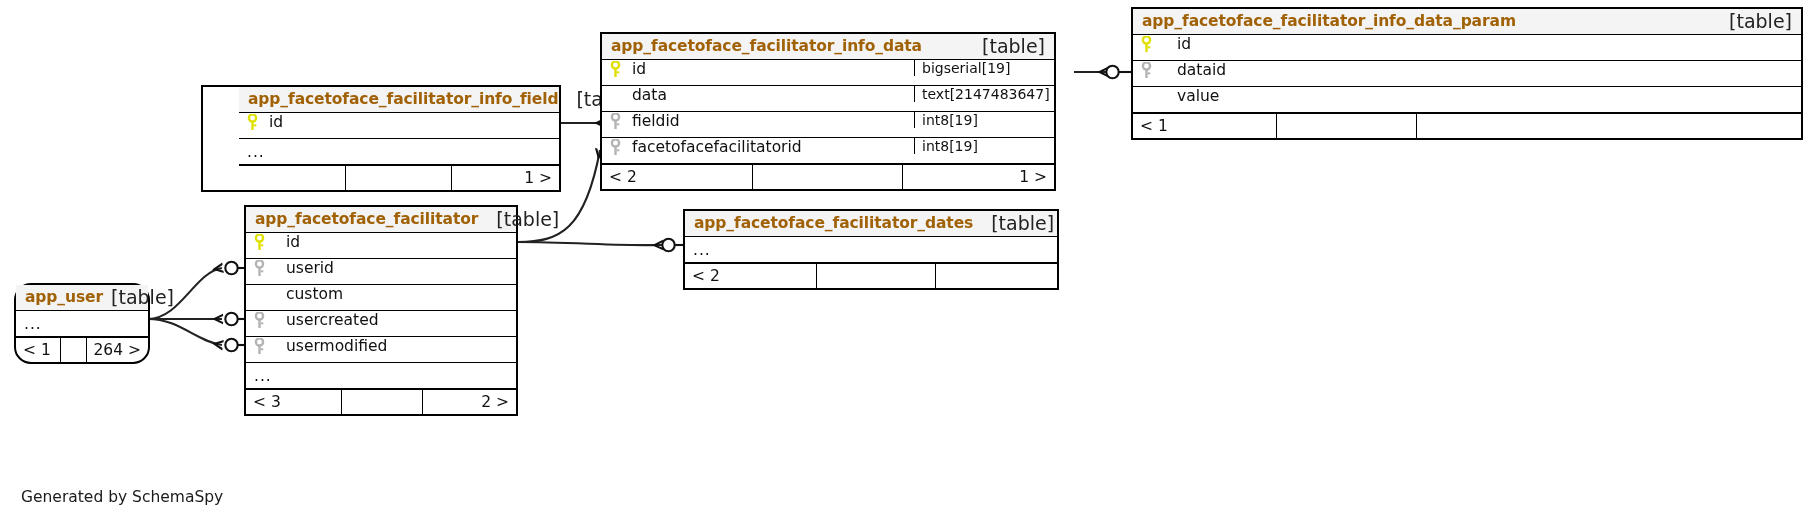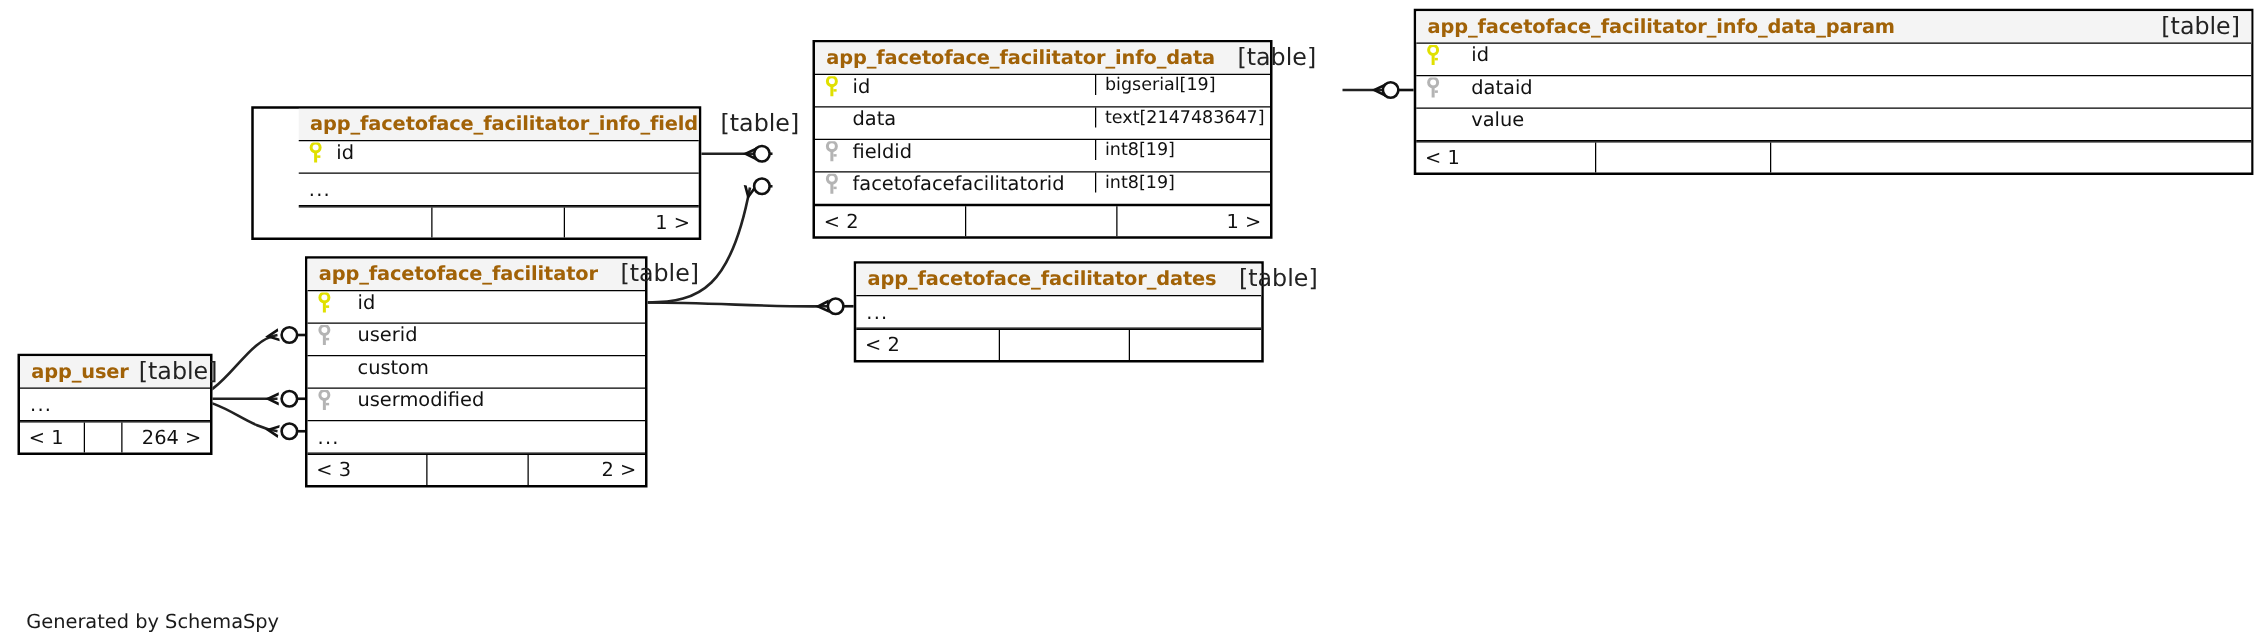--- a/index.html
+++ b/index.html
@@ -207,21 +207,21 @@
       </div>
     </div>
     <div class="ellipsis-row">...</div>
     <div class="footer-row">
       <div class="footer-cell fc-left" style="width:33.3%"></div>
       <div class="footer-cell fc-mid" style="width:33.3%"></div>
       <div class="footer-cell fc-right" style="width:33.4%">1 &gt;</div>
     </div>
   </div>
 
-  <div class="table-node" style="left:650px; top:32px; width:368px;">
+  <div class="table-node" style="left:600px; top:32px; width:456px;">
     <div class="tbl-header">
       <span class="tbl-name">app_facetoface_facilitator_info_data</span>
       <span class="tbl-tag">[table]</span>
     </div>
 
     <div class="col-row">
       <div class="col-left">
         <span class="key-slot">
           <svg class="keyicon" width="11" height="17" viewBox="0 0 11 17">
             <circle cx="5.5" cy="4" r="3.6" fill="none" stroke="#e0e000" stroke-width="2.4"></circle>
@@ -355,20 +355,32 @@
       </div>
     </div>
 
     <div class="col-row">
       <div class="col-left">
         <span class="key-slot"></span>
         <span class="col-label" style="padding-left:10px">custom</span>
       </div>
     </div>
 
+    <div class="col-row">
+      <div class="col-left">
+        <span class="key-slot">
+          <svg class="keyicon" width="11" height="17" viewBox="0 0 11 17">
+            <circle cx="5.5" cy="4" r="3.6" fill="none" stroke="#b4b4b4" stroke-width="2.4"></circle>
+            <rect x="4.3" y="6.6" width="2.4" height="9.4" fill="#b4b4b4"></rect>
+            <rect x="6.7" y="10.3" width="2.6" height="2" fill="#b4b4b4"></rect>
+          </svg>
+        </span>
+        <span class="col-label" style="padding-left:10px">usercreated</span>
+      </div>
+    </div>
 
     <div class="col-row">
       <div class="col-left">
         <span class="key-slot">
           <svg class="keyicon" width="11" height="17" viewBox="0 0 11 17">
             <circle cx="5.5" cy="4" r="3.6" fill="none" stroke="#b4b4b4" stroke-width="2.4"></circle>
             <rect x="4.3" y="6.6" width="2.4" height="9.4" fill="#b4b4b4"></rect>
             <rect x="6.7" y="10.3" width="2.6" height="2" fill="#b4b4b4"></rect>
           </svg>
         </span>
@@ -378,34 +390,34 @@
 
     <div class="ellipsis-row">...</div>
 
     <div class="footer-row">
       <div class="footer-cell fc-left" style="width:35.5%">&lt; 3</div>
       <div class="footer-cell fc-mid" style="width:30%"></div>
       <div class="footer-cell fc-right" style="width:34.5%">2 &gt;</div>
     </div>
   </div>
 
-  <div class="table-node" style="left:683px; top:209px; width:328px;">
+  <div class="table-node" style="left:683px; top:209px; width:376px;">
     <div class="tbl-header">
       <span class="tbl-name">app_facetoface_facilitator_dates</span>
       <span class="tbl-tag">[table]</span>
     </div>
     <div class="ellipsis-row">...</div>
     <div class="footer-row">
       <div class="footer-cell fc-left" style="width:35.5%">&lt; 2</div>
       <div class="footer-cell fc-mid" style="width:32%"></div>
       <div class="footer-cell fc-right" style="width:32.5%"></div>
     </div>
   </div>
 
-  <div class="table-node" style="left:14px; top:283px; width:156px;">
+  <div class="table-node" style="left:14px; top:283px; width:136px;border-radius:17px;">
     <div class="tbl-header">
       <span class="tbl-name">app_user</span>
       <span class="tbl-tag" style="padding-left:8px">[table]</span>
     </div>
     <div class="ellipsis-row">...</div>
     <div class="footer-row">
       <div class="footer-cell fc-left" style="width:34%">&lt; 1</div>
       <div class="footer-cell fc-mid" style="width:20%"></div>
       <div class="footer-cell fc-right" style="width:46%">264 &gt;</div>
     </div>

